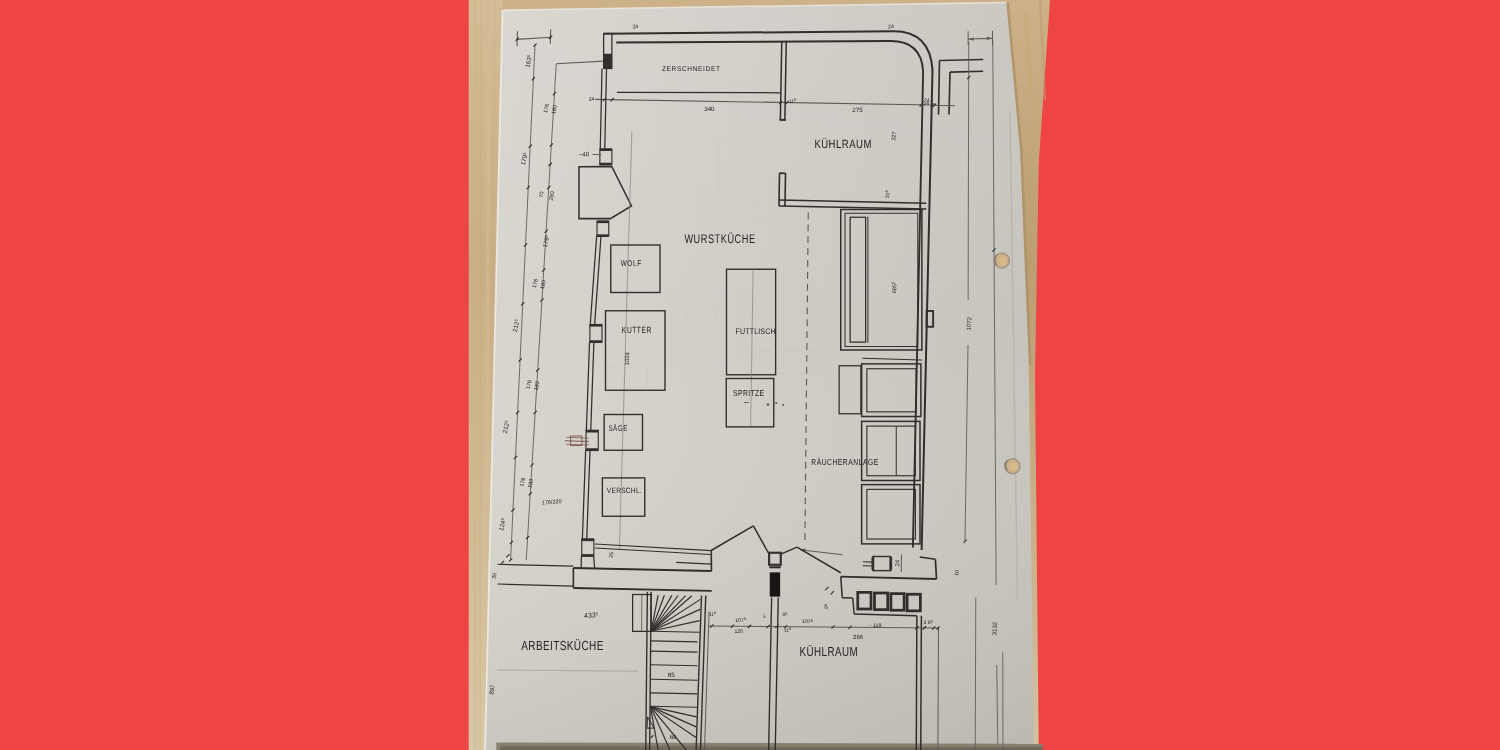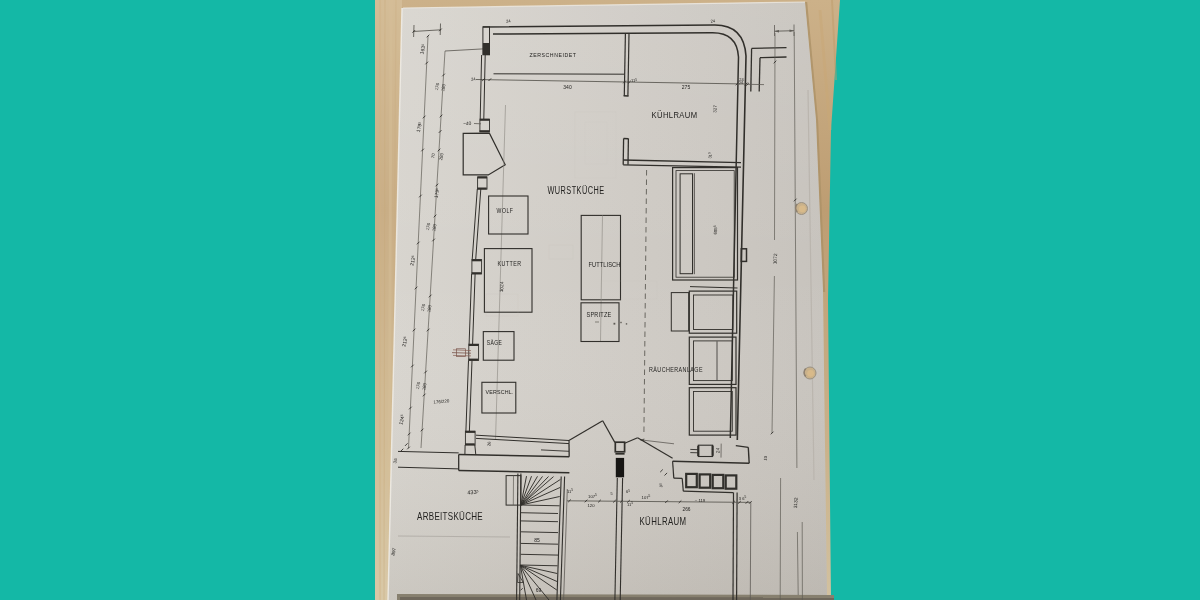--- a/index.html
+++ b/index.html
@@ -1,17 +1,17 @@
 <!DOCTYPE html>
 <html><head>
 <meta charset="utf-8">
 <style>
 html,body{margin:0;padding:0;background:#ffffff;}
 *{font-family:"Liberation Sans", sans-serif;}
-#stage{position:relative;width:1200px;height:600px;background:#14b8a6;overflow:hidden;}
+#stage{position:relative;width:1200px;height:600px;background:#ef4444;overflow:hidden;}
 </style>
 </head>
 <body>
 
 <div id="stage">
 <svg width="1200" height="600" viewBox="0 0 1200 600">
 <defs>
 <linearGradient id="wood" x1="0" y1="0" x2="0" y2="1">
 <stop offset="0" stop-color="#ccb189"></stop>
 <stop offset="0.35" stop-color="#bd9d72"></stop>

